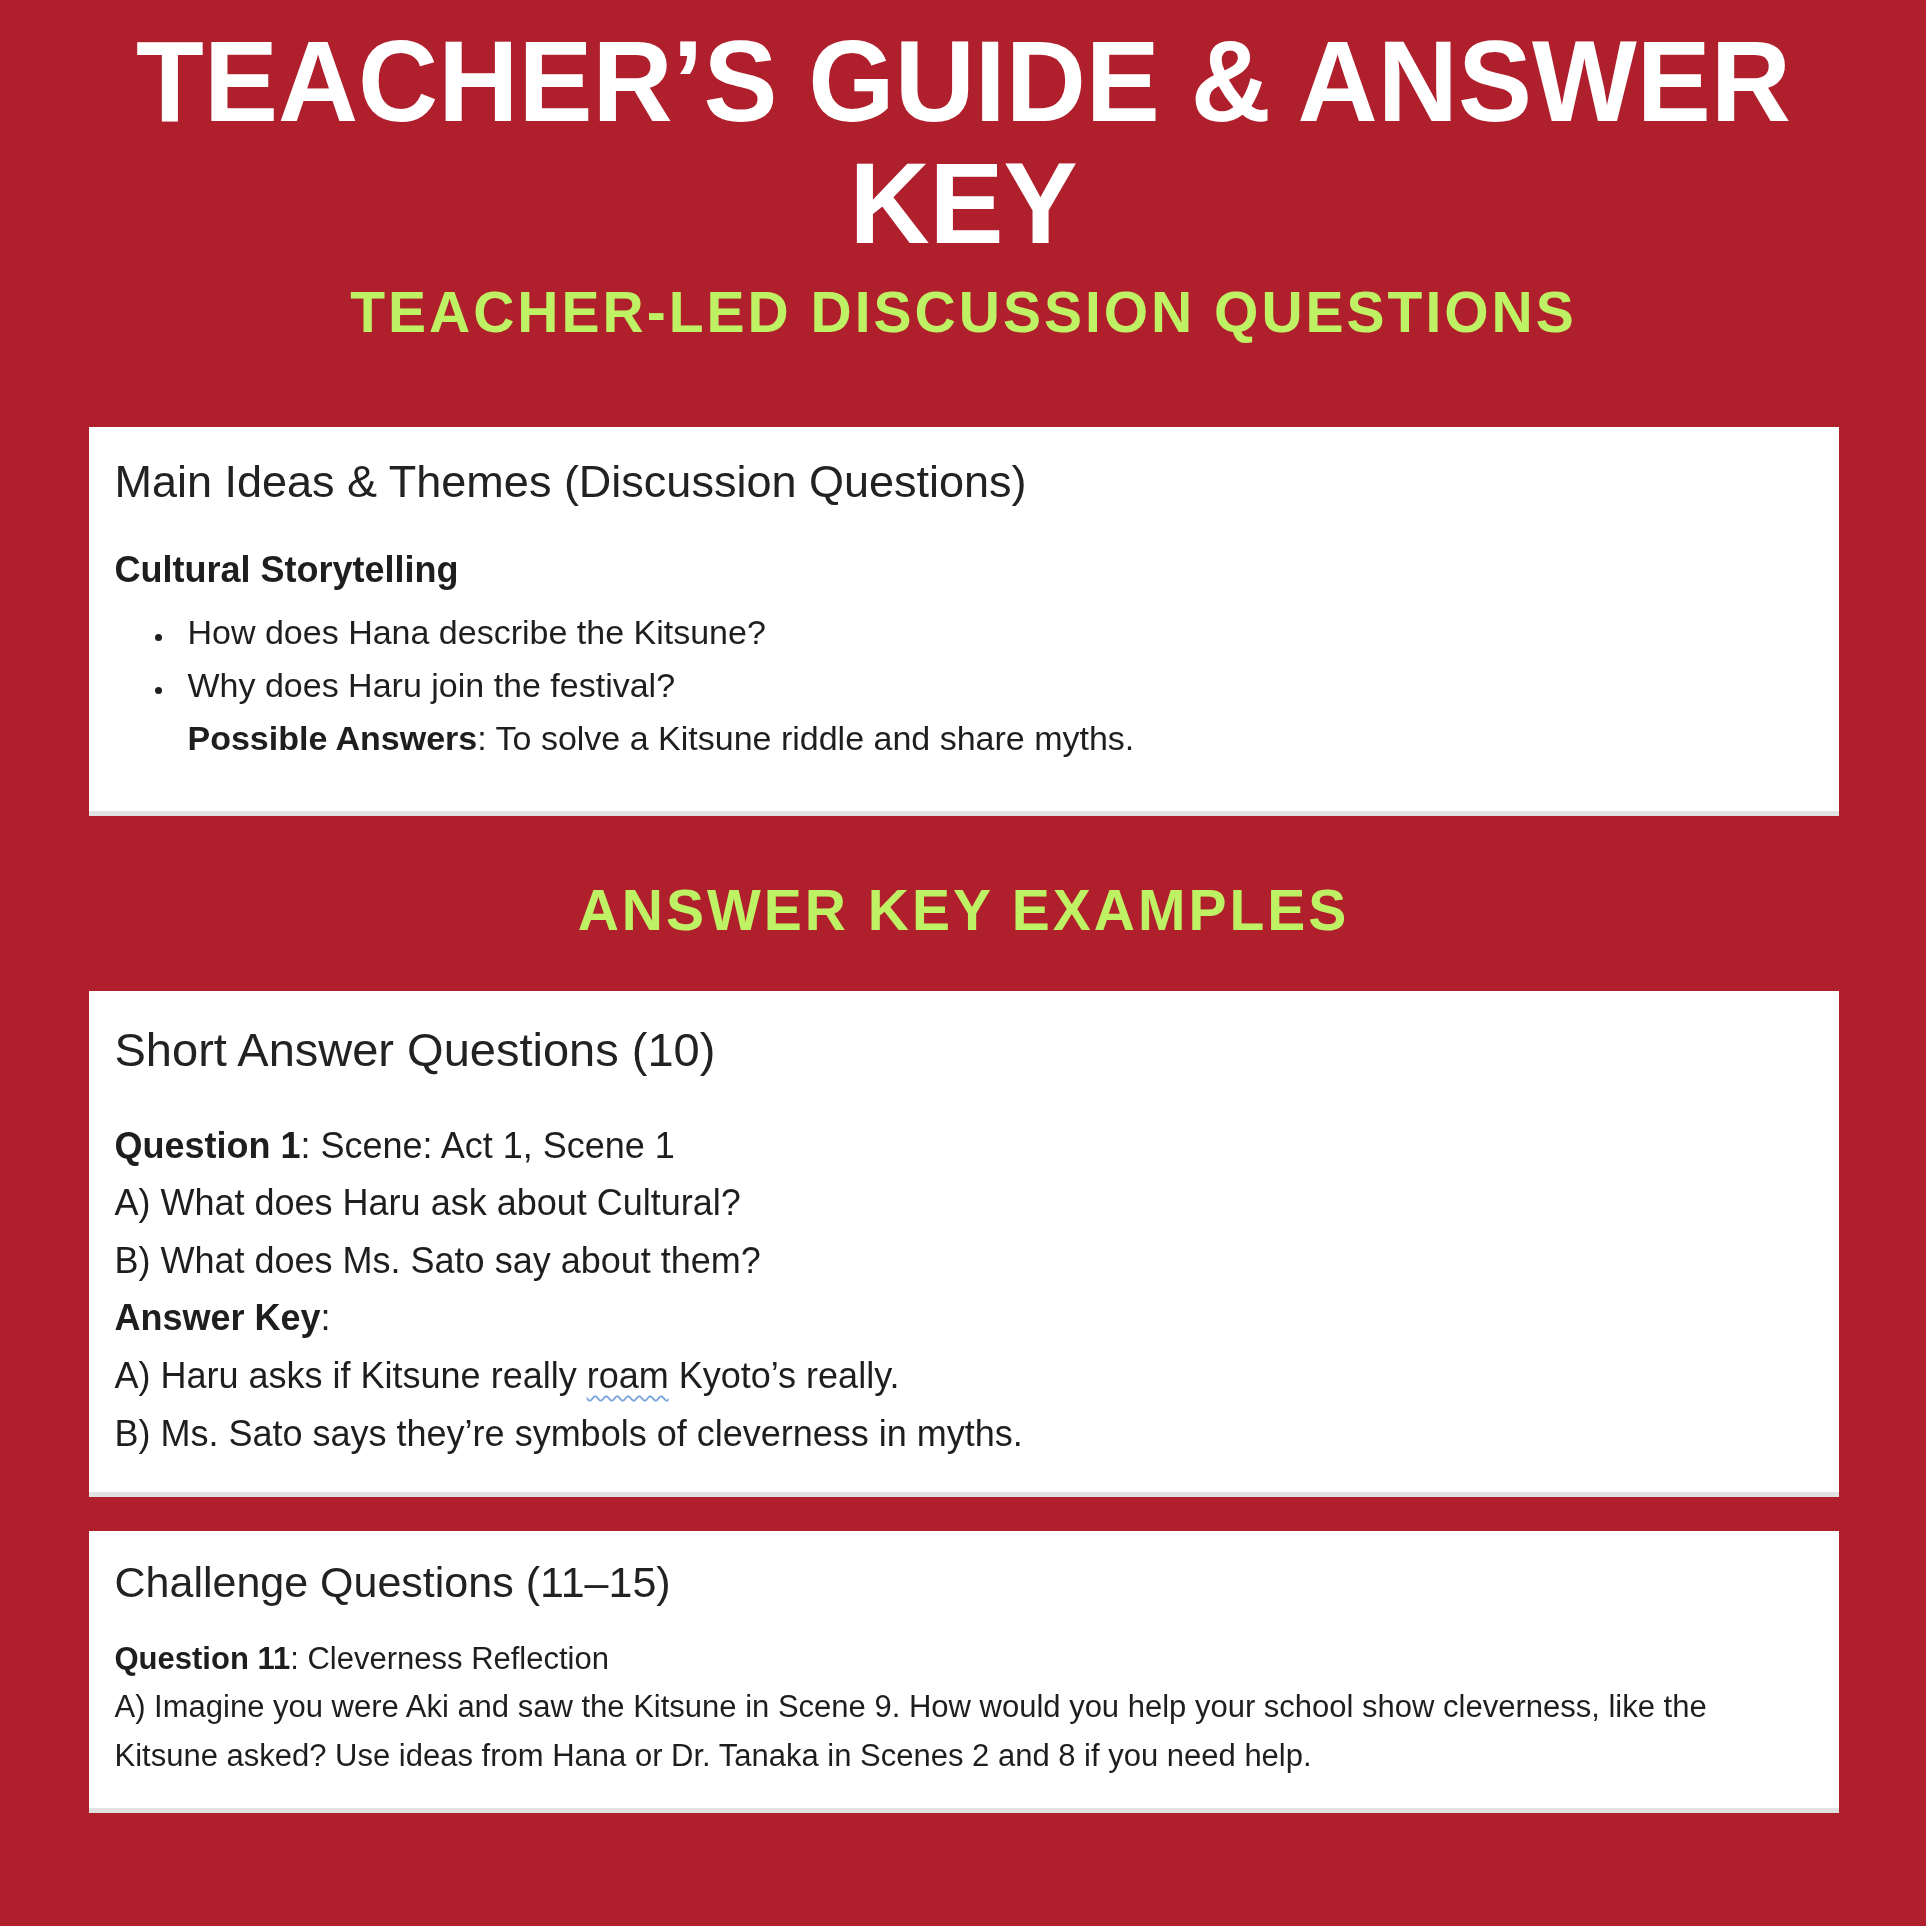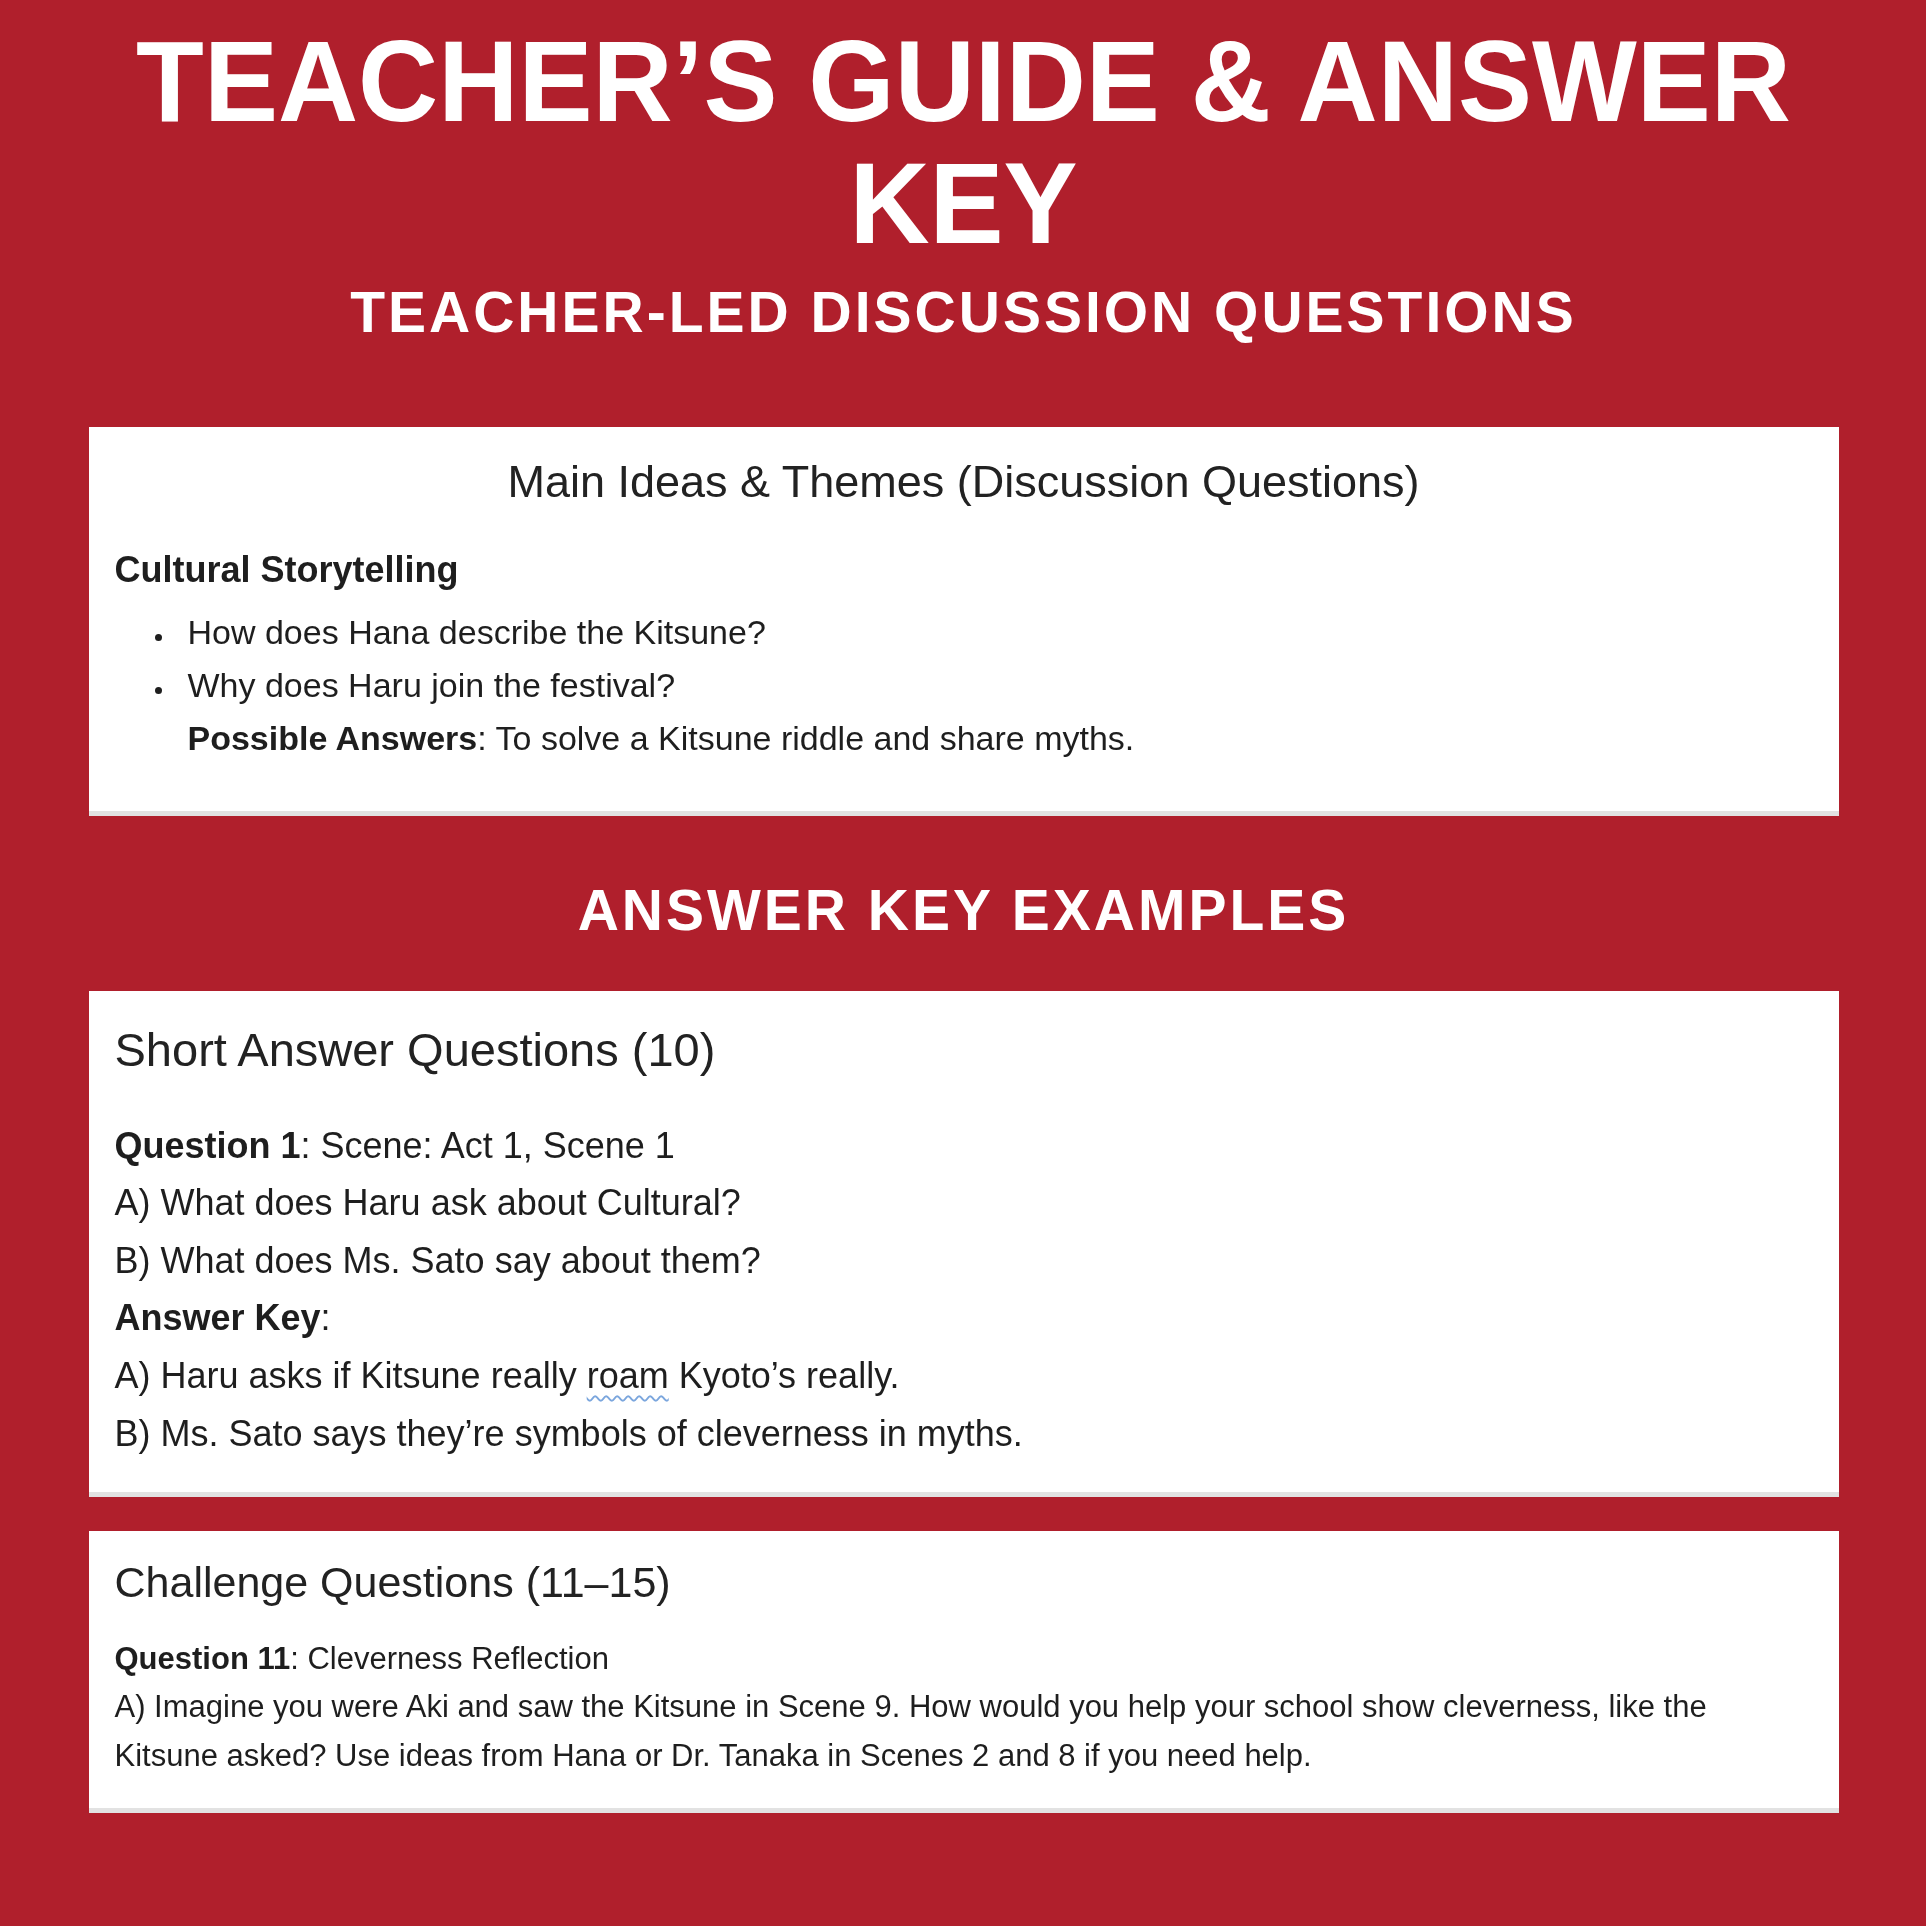--- a/index.html
+++ b/index.html
@@ -26,21 +26,21 @@
     line-height:1.05;
     font-weight:400;
     letter-spacing:1px;
   }
   .section-h{
     margin:22px 40px 0;
     font-size:57px;
     line-height:1.1;
     font-weight:bold;
     letter-spacing:3px;
-    color:#ffffff;
+    color:#bef264;
     text-align:center;
   }
   .section-h.second{ margin-top:63px; }
   
   .card{
     background:#ffffff;
     width:1750px;
     margin:0 auto;
     box-sizing:border-box;
     color:#1e1e1e;
@@ -48,21 +48,21 @@
   }
   .card1{ margin-top:83px; padding:26px 26px 34px 26px; }
   .card2{ margin-top:50px; padding:28px 42px 30px 26px; }
   .card3{ margin-top:34px; padding:24px 26px 28px 26px; }
   .doc-title{
     font-size:45px;
     font-weight:400;
     color:#222222;
     line-height:1.3;
   }
-  .doc-title.center{ text-align:center; }
+  .doc-title.center{ }
   .b{ font-weight:bold; }
   
   .card1 .doc-sub{
     margin-top:34px;
     font-size:36px;
     font-weight:bold;
     line-height:1.4;
   }
   .card1 ul{
     margin:10px 0 12px 0;

